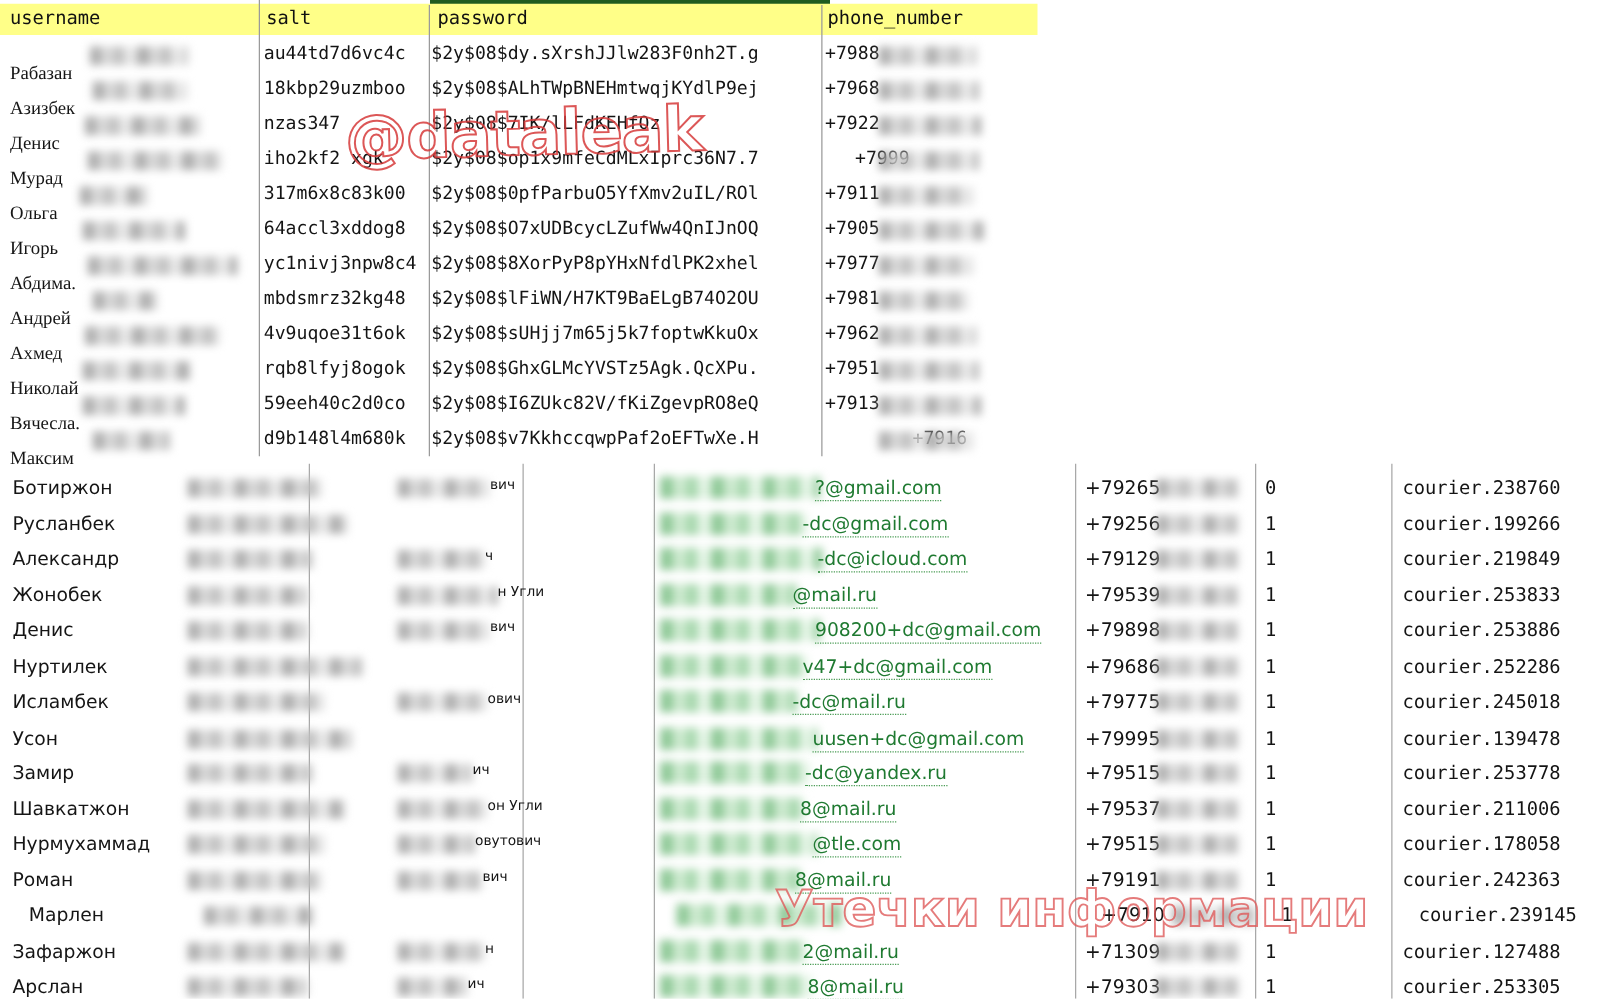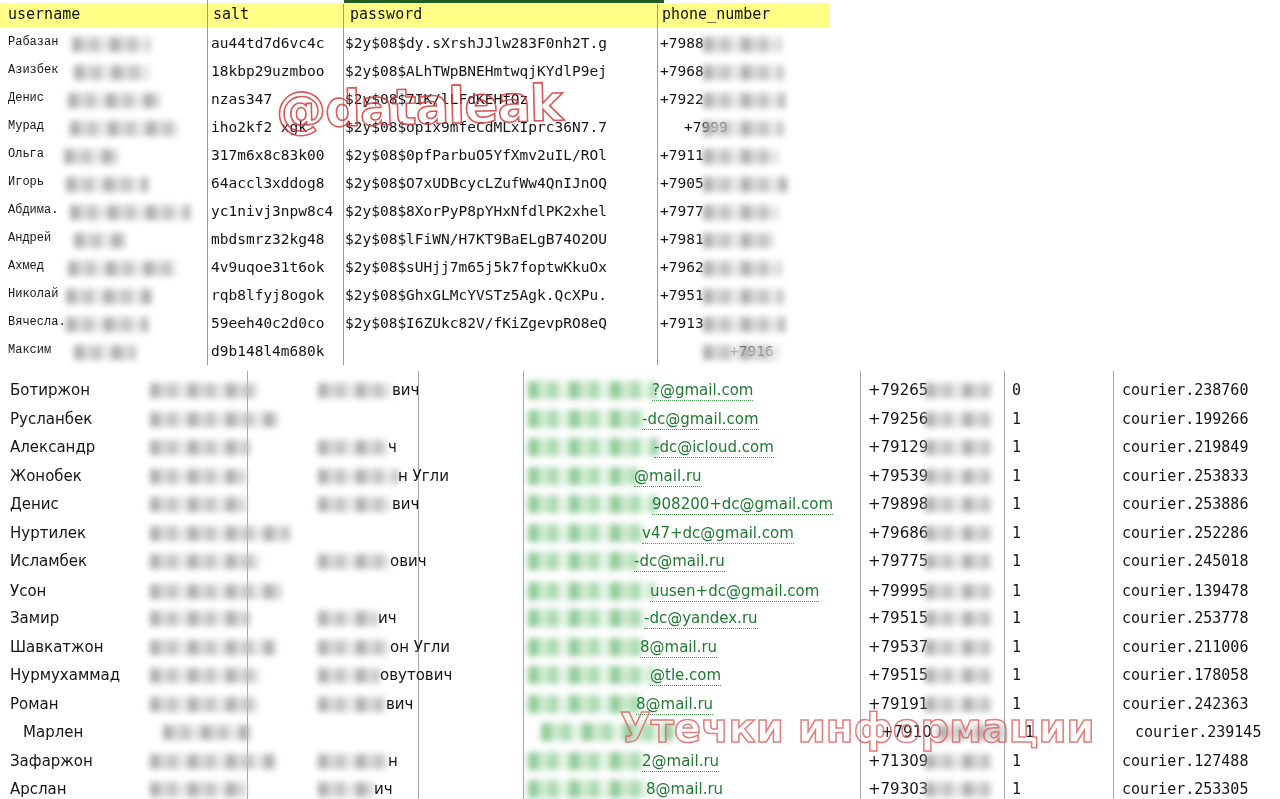--- a/index.html
+++ b/index.html
@@ -55,26 +55,26 @@
   }
   .mono {
     font-family: "DejaVu Sans Mono", monospace;
     font-size: 14.5px;
     color: #141414;
     white-space: pre;
     position: absolute;
     top: 4px;
   }
   .cyr {
-    font-family: Liberation Mono, monospace;
-    font-size: 12px;
+    font-family: Liberation Serif, serif;
+    font-size: 15px;
     color: #161616;
     white-space: pre;
     position: absolute;
-    top: 4px;
+    top: 20px;
   }
   
   .blur {
     position: absolute;
     background:
       repeating-linear-gradient(90deg,
         rgba(150,150,150,.75) 0px, rgba(150,150,150,.75) 9px,
         rgba(205,205,205,.75) 9px, rgba(205,205,205,.75) 19px,
         rgba(175,175,175,.75) 19px, rgba(175,175,175,.75) 27px,
         rgba(225,225,225,.7) 27px, rgba(225,225,225,.7) 38px),
@@ -110,21 +110,21 @@
     left: 10px; top: 4px;
     font-family: "DejaVu Sans", sans-serif;
     font-size: 15px;
     color: #151515;
     white-space: pre;
   }
   .bpatr {
     position: absolute;
     top: 4px;
     font-family: "DejaVu Sans", sans-serif;
-    font-size: 15px;
+    font-size: 11px;
     color: #151515;
     white-space: pre;
   }
   .bemail {
     position: absolute;
     top: 4px;
     font-family: "DejaVu Sans", sans-serif;
     font-size: 15px;
     color: #1f7a31;
     white-space: pre;
@@ -289,20 +289,21 @@
         <div class="blur" style="left: 66px; top: 6px; width: 82px; height: 15px;"></div>
         <div class="mono" style="left: 211px;">59eeh40c2d0co</div>
         <div class="mono" style="left: 345px;">$2y$08$I6ZUkc82V/fKiZgevpRO8eQ</div>
         <div class="mono" style="left: 660px;">+7913</div>
         <div class="blur" style="left: 703px; top: 6px; width: 82px; height: 15px;"></div>
       </div>
       <div class="top-row" style="top: 339px;">
         <div class="cyr" style="left: 8px;">Максим</div>
         <div class="blur" style="left: 74px; top: 6px; width: 62px; height: 15px;"></div>
         <div class="mono" style="left: 211px;">d9b148l4m680k</div>
+        <div class="mono" style="left: 345px;">$2y$08$v7KkhccqwpPaf2oEFTwXe.H</div>
         <div class="mono" style="left: 692px; margin-left: 38px;">+7916</div>
         <div class="blur" style="left: 703px; top: 6px; width: 76px; height: 15px;"></div>
       </div>
     </div>
 </div>
 
 <div id="bottom-table">
   <div class="bvline" style="left:247px;"></div>
   <div class="bvline" style="left:418px;"></div>
   <div class="bvline" style="left:523px;"></div>

